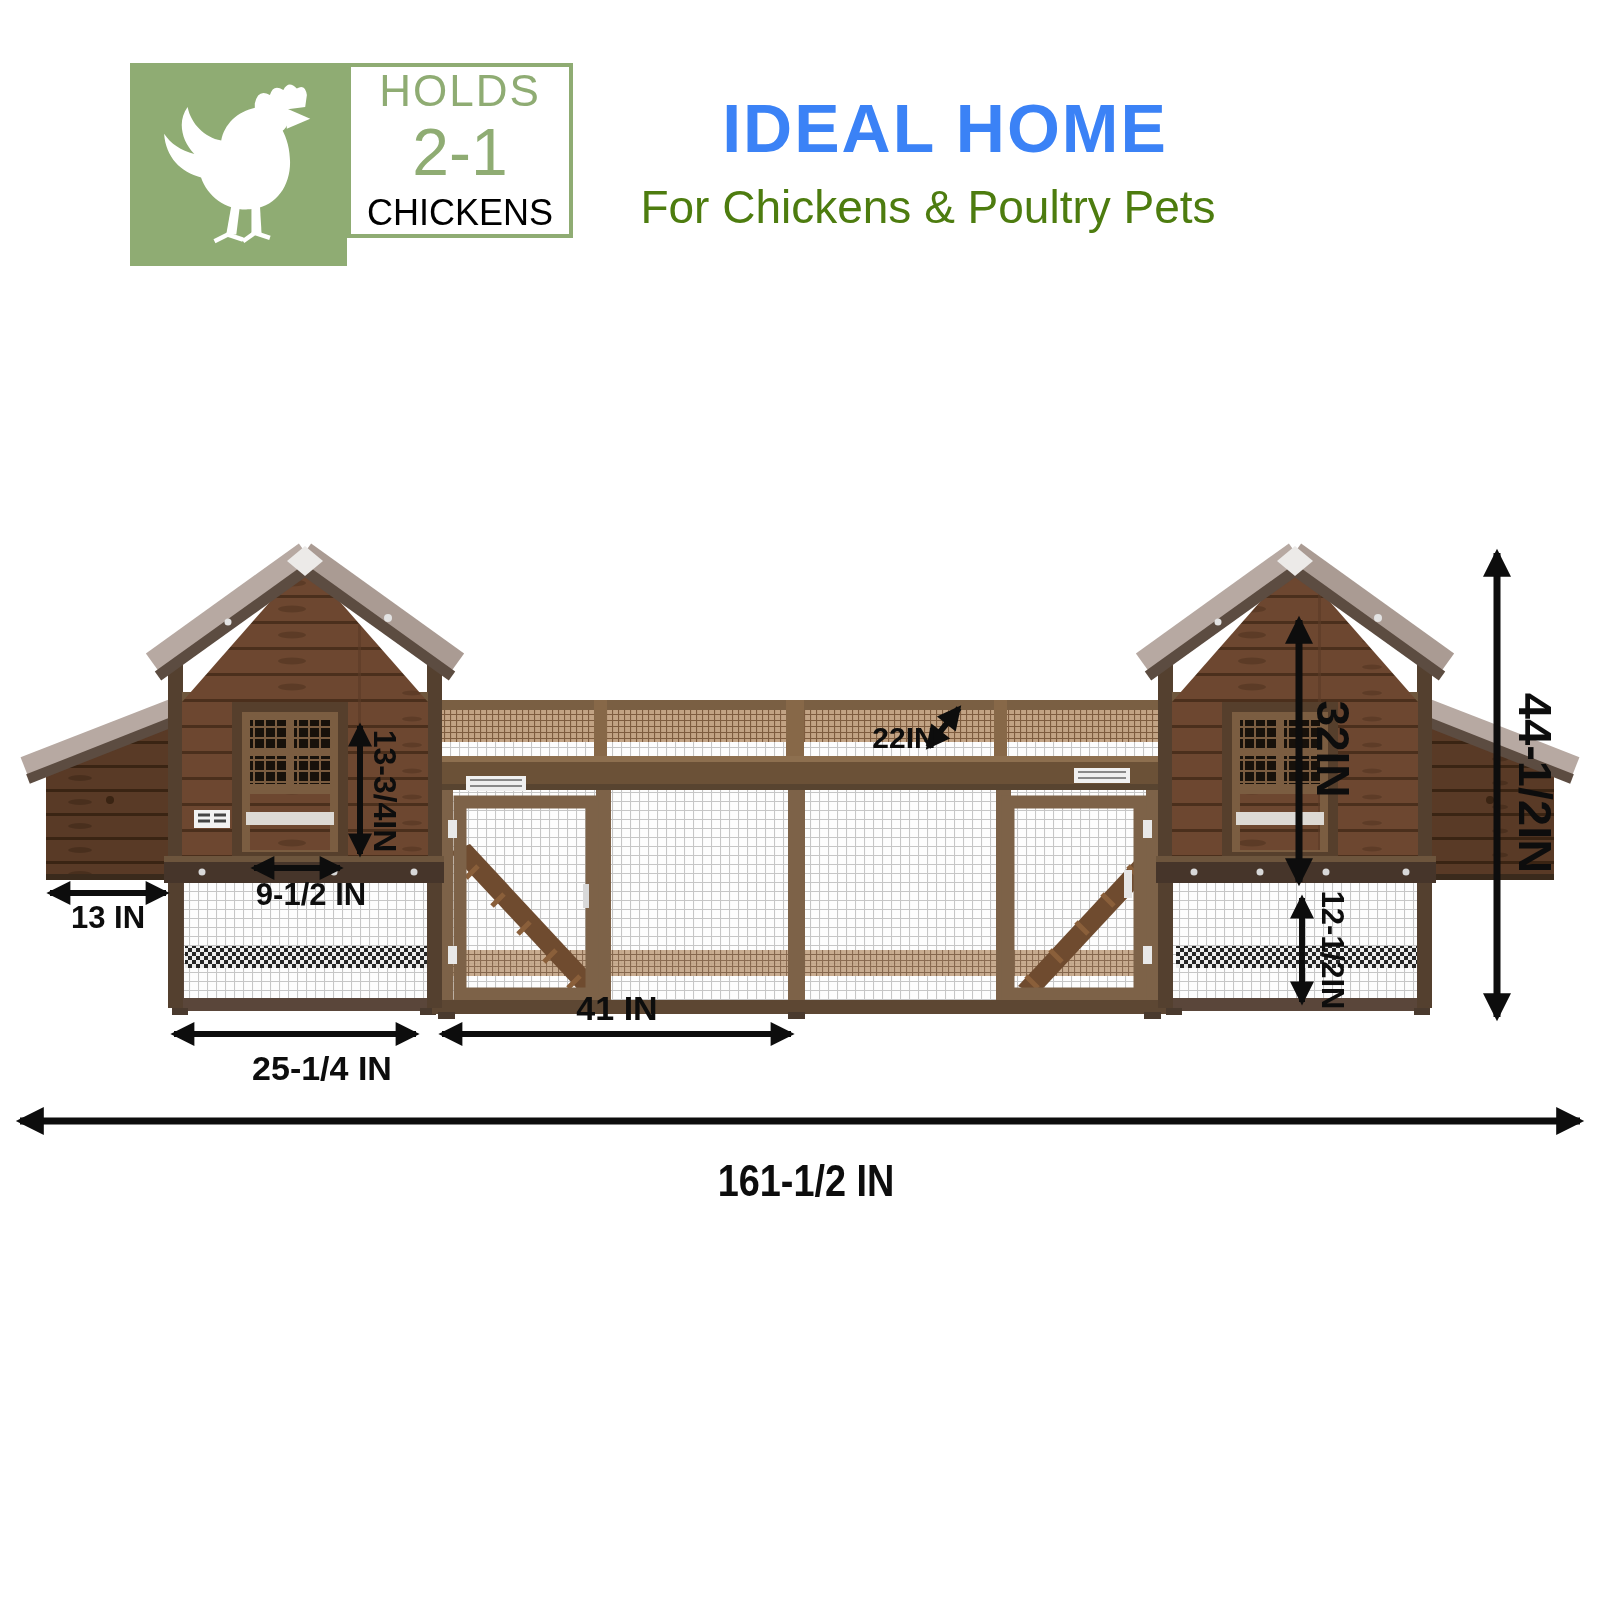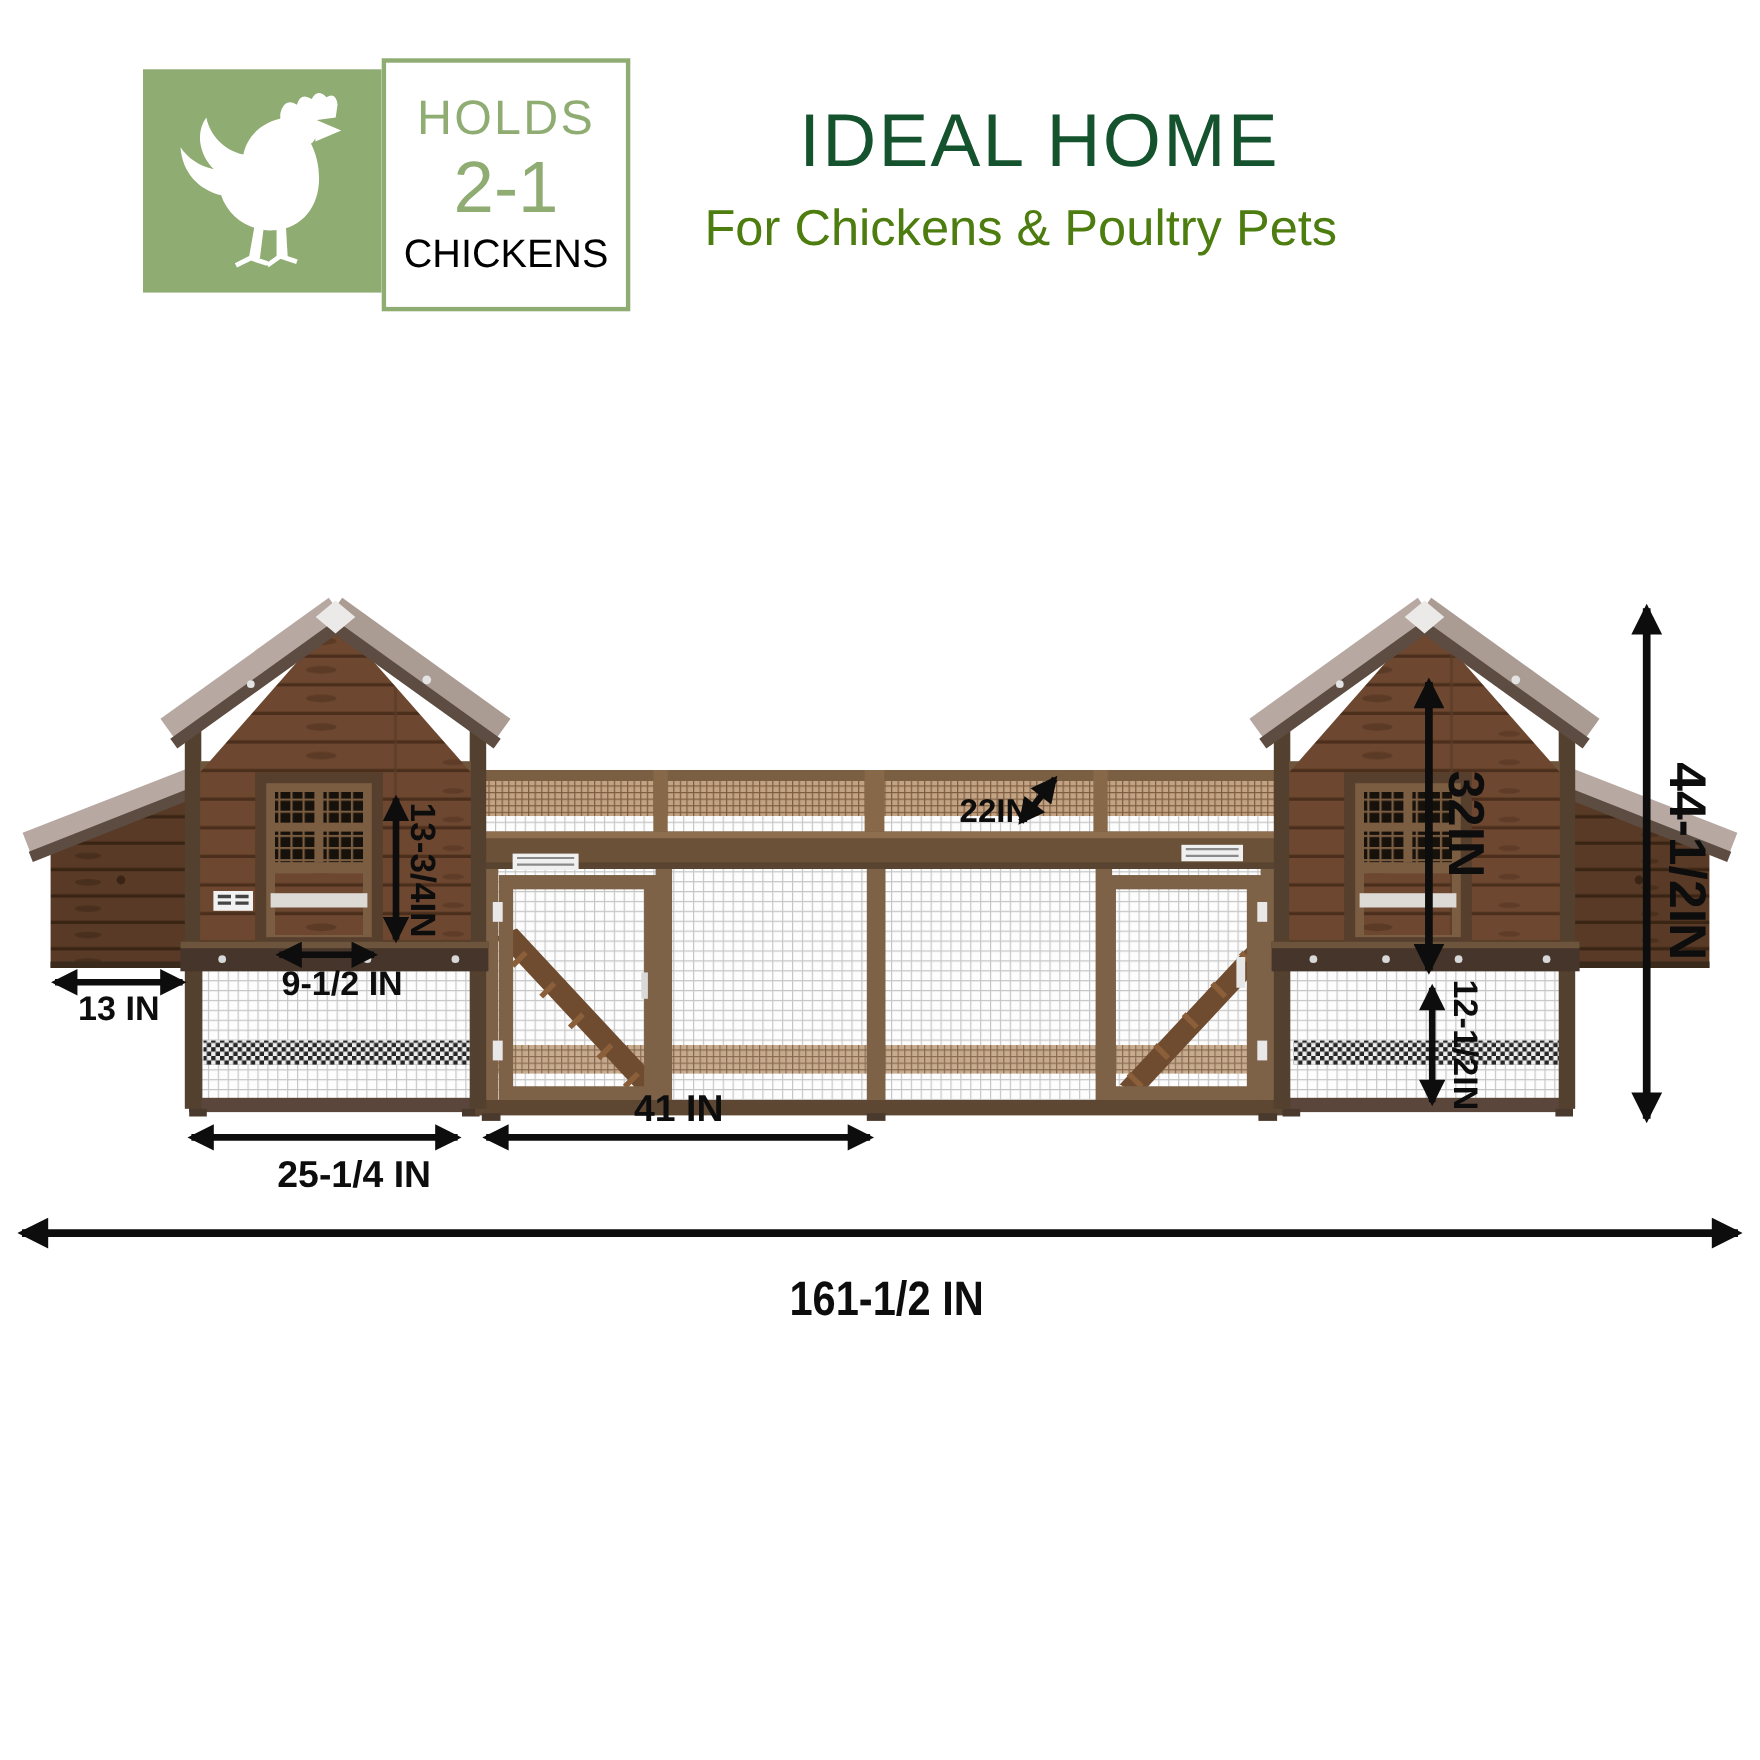--- a/index.html
+++ b/index.html
@@ -1,29 +1,29 @@
 <!DOCTYPE html>
 <html><head>
 <meta charset="utf-8">
 <style>
   html,body{margin:0;padding:0;background:#fff;}
   body{width:1600px;height:1600px;position:relative;overflow:hidden;
        font-family:"Liberation Sans",sans-serif;}
   .abs{position:absolute;}
   
   .badge-green{left:130px;top:63px;width:217px;height:203px;background:#8fac73;}
-  .badge-white{left:347px;top:53px;width:226px;height:230px;background:#fff;
+  .badge-white{left:347px;top:63px;width:226px;height:175px;background:#fff;
                border:4px solid #8fac73;box-sizing:border-box;
                display:flex;flex-direction:column;align-items:center;justify-content:center;}
   .badge-white .t1{color:#8fac73;font-size:44px;letter-spacing:2px;line-height:1.1;}
   .badge-white .t2{color:#8fac73;font-size:66px;line-height:1.15;}
   .badge-white .t3{color:#000000;font-size:36px;letter-spacing:0px;line-height:1.2;}
   
   .title{left:945px;top:128px;transform:translate(-50%,-50%);
-         color:#14532d;font-size:68px;font-weight:400;letter-spacing:2px;white-space:nowrap;}
+         color:#3b82f6;font-size:68px;font-weight:700;letter-spacing:2px;white-space:nowrap;}
   .subtitle{left:928px;top:207px;transform:translate(-50%,-50%);
             color:#4d7c0f;font-size:46px;font-weight:400;white-space:nowrap;}
   
   .dim{position:absolute;color:#0d0d0d;font-weight:700;white-space:nowrap;
        transform:translate(-50%,-50%);line-height:1;}
   .dim.v{transform:translate(-50%,-50%) rotate(90deg);}
   .dim.cond{transform:translate(-50%,-50%) scaleX(0.86);}
   svg{display:block;}
 </style>
 </head>

